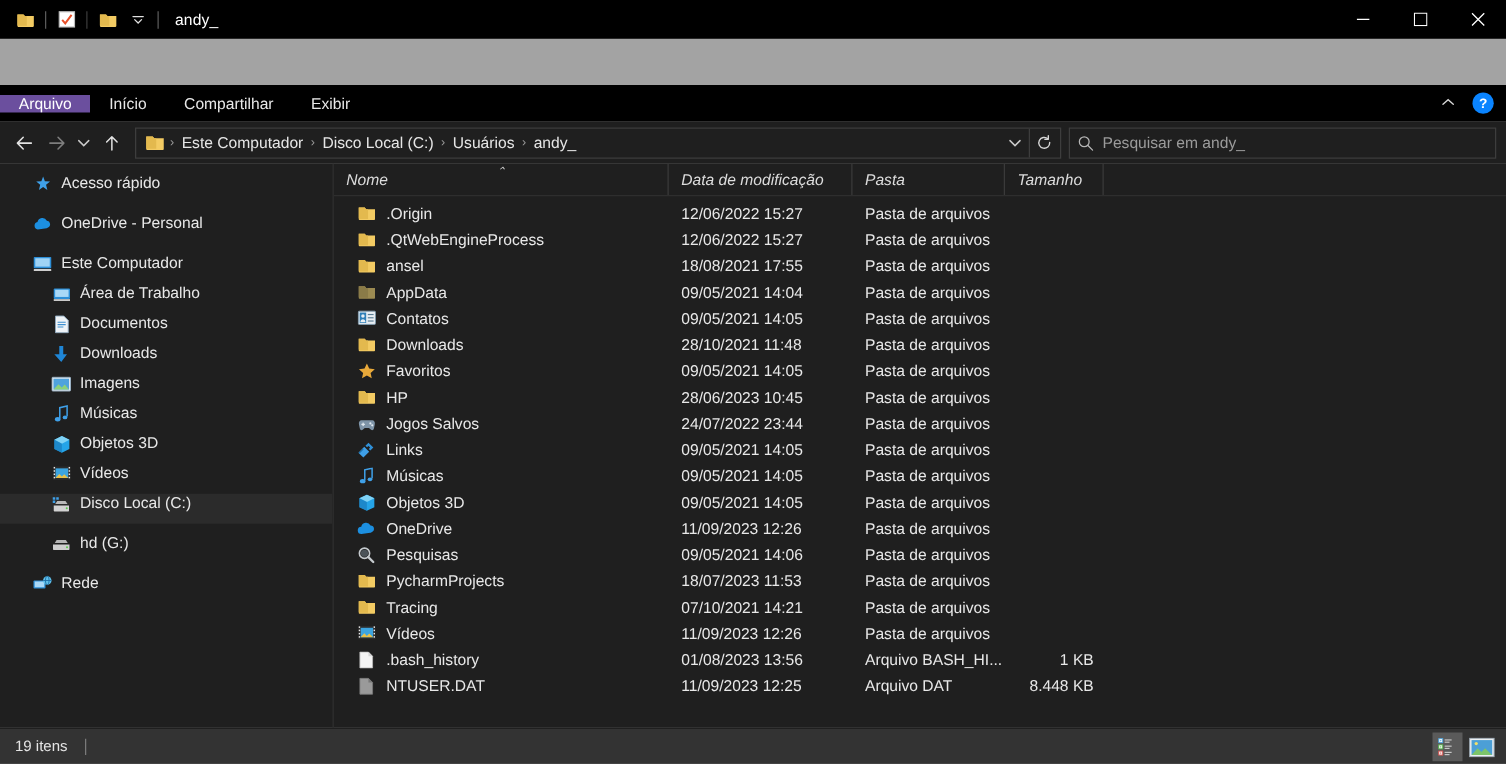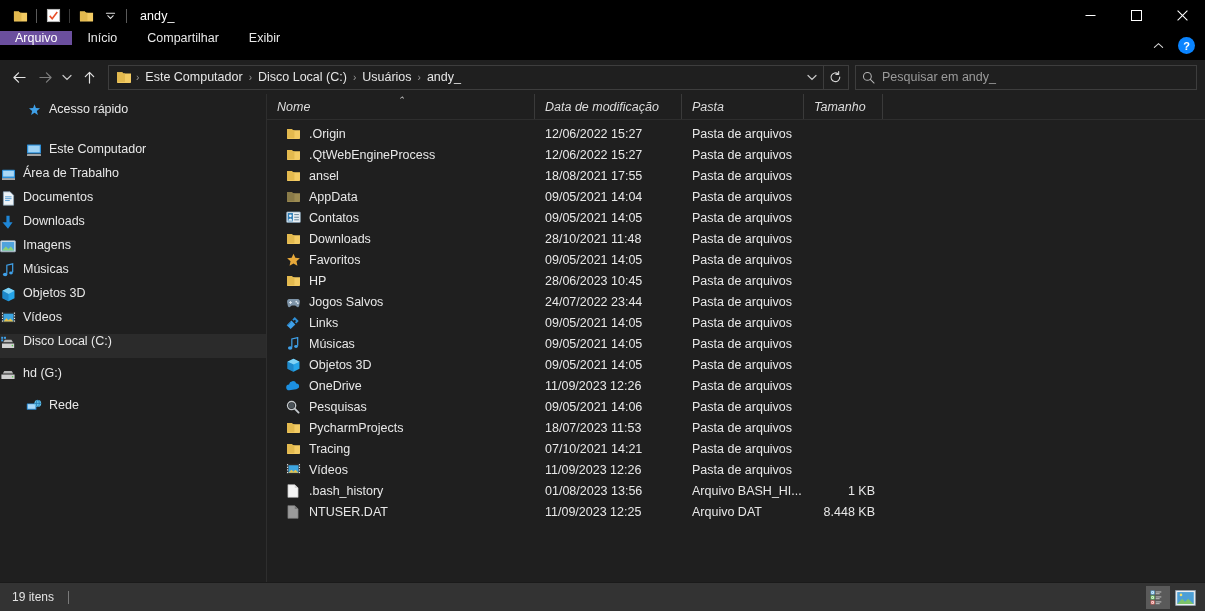--- a/index.html
+++ b/index.html
@@ -39,22 +39,22 @@
   }
   .wc {
     width: 46px; height: 31px; display: flex;
     align-items: center; justify-content: center;
     color: #ffffff; font-size: 11px;
   }
 
   
   .ribbon {
     height: 29px; background: #000000;
-    display: flex; align-items: flex-start;
-    position: relative; flex: none;
+    display: flex; align-items: center;
+    position: relative; flex: none; margin-top: 37px;
   }
   .tab {
     display: flex; align-items: center; padding: 0 15px;
     color: #e8e8e8; font-size: 12.5px; white-space: nowrap;
   }
   .tab.file { background: #6b4f9e; color: #ffffff; }
   .ribbon-right {
     position: absolute; right: 0; top: 0; height: 29px;
     display: flex; align-items: center; gap: 8px; padding-right: 10px;
   }
@@ -116,21 +116,21 @@
     height: 24px; display: flex; align-items: flex-start;
     color: #e8e8e8; font-size: 12.5px; white-space: nowrap;
   }
   .nav-item.selected { background: #2b2b2b; }
   .nav-item .ni-icon {
     width: 16px; height: 16px; margin-right: 7px;
     display: flex; align-items: center; justify-content: center;
     flex: none;
   }
   .lvl0 { padding-left: 26px; }
-  .lvl1 { }
+  .lvl1 { padding-left: 41px; }
   .nav-gap { height: 8px; }
 
   
   .content { flex: 1; display: flex; flex-direction: column; min-width: 0; background: #1f1f1f; }
   .colheader {
     height: 26px; display: flex; align-items: stretch;
     border-bottom: 1px solid #2e2e2e; position: relative; flex: none;
   }
   .col {
     display: flex; align-items: center;
@@ -327,20 +327,28 @@
         <span class="ni-icon">
           <svg width="15" height="15" viewBox="0 0 16 16">
               <path d="M8 1.2l1.5 4.2 4.4.2-3.4 2.8 1.1 4.3L8 10.3l-3.6 2.4 1.1-4.3-3.4-2.8 4.4-.2z" fill="#3fa0e8"></path>
             </svg>
         </span>
         <span>Acesso rápido</span>
       </div>
 
       <div class="nav-gap"></div>
 
+      <div class="nav-item lvl0">
+        <span class="ni-icon">
+          <svg width="16" height="12" viewBox="0 0 16 12">
+              <path d="M4.2 10.5A3 3 0 0 1 4 4.6a4 4 0 0 1 7.5-1 2.8 2.8 0 0 1 .8 5.4 2.3 2.3 0 0 1-1 .5z" fill="#1c8fe0"></path>
+            </svg>
+        </span>
+        <span>OneDrive - Personal</span>
+      </div>
 
       <div class="nav-gap"></div>
 
       <div class="nav-item lvl0">
         <span class="ni-icon">
           <svg width="16" height="14" viewBox="0 0 16 14">
               <rect x="1" y="1.5" width="14" height="9" rx="0.6" fill="#2d8fd8"></rect>
               <rect x="2.2" y="2.6" width="11.6" height="6.7" fill="#9fd3f5"></rect>
               <rect x="1" y="11.2" width="14" height="1.6" rx="0.5" fill="#cfcfcf"></rect>
             </svg>

